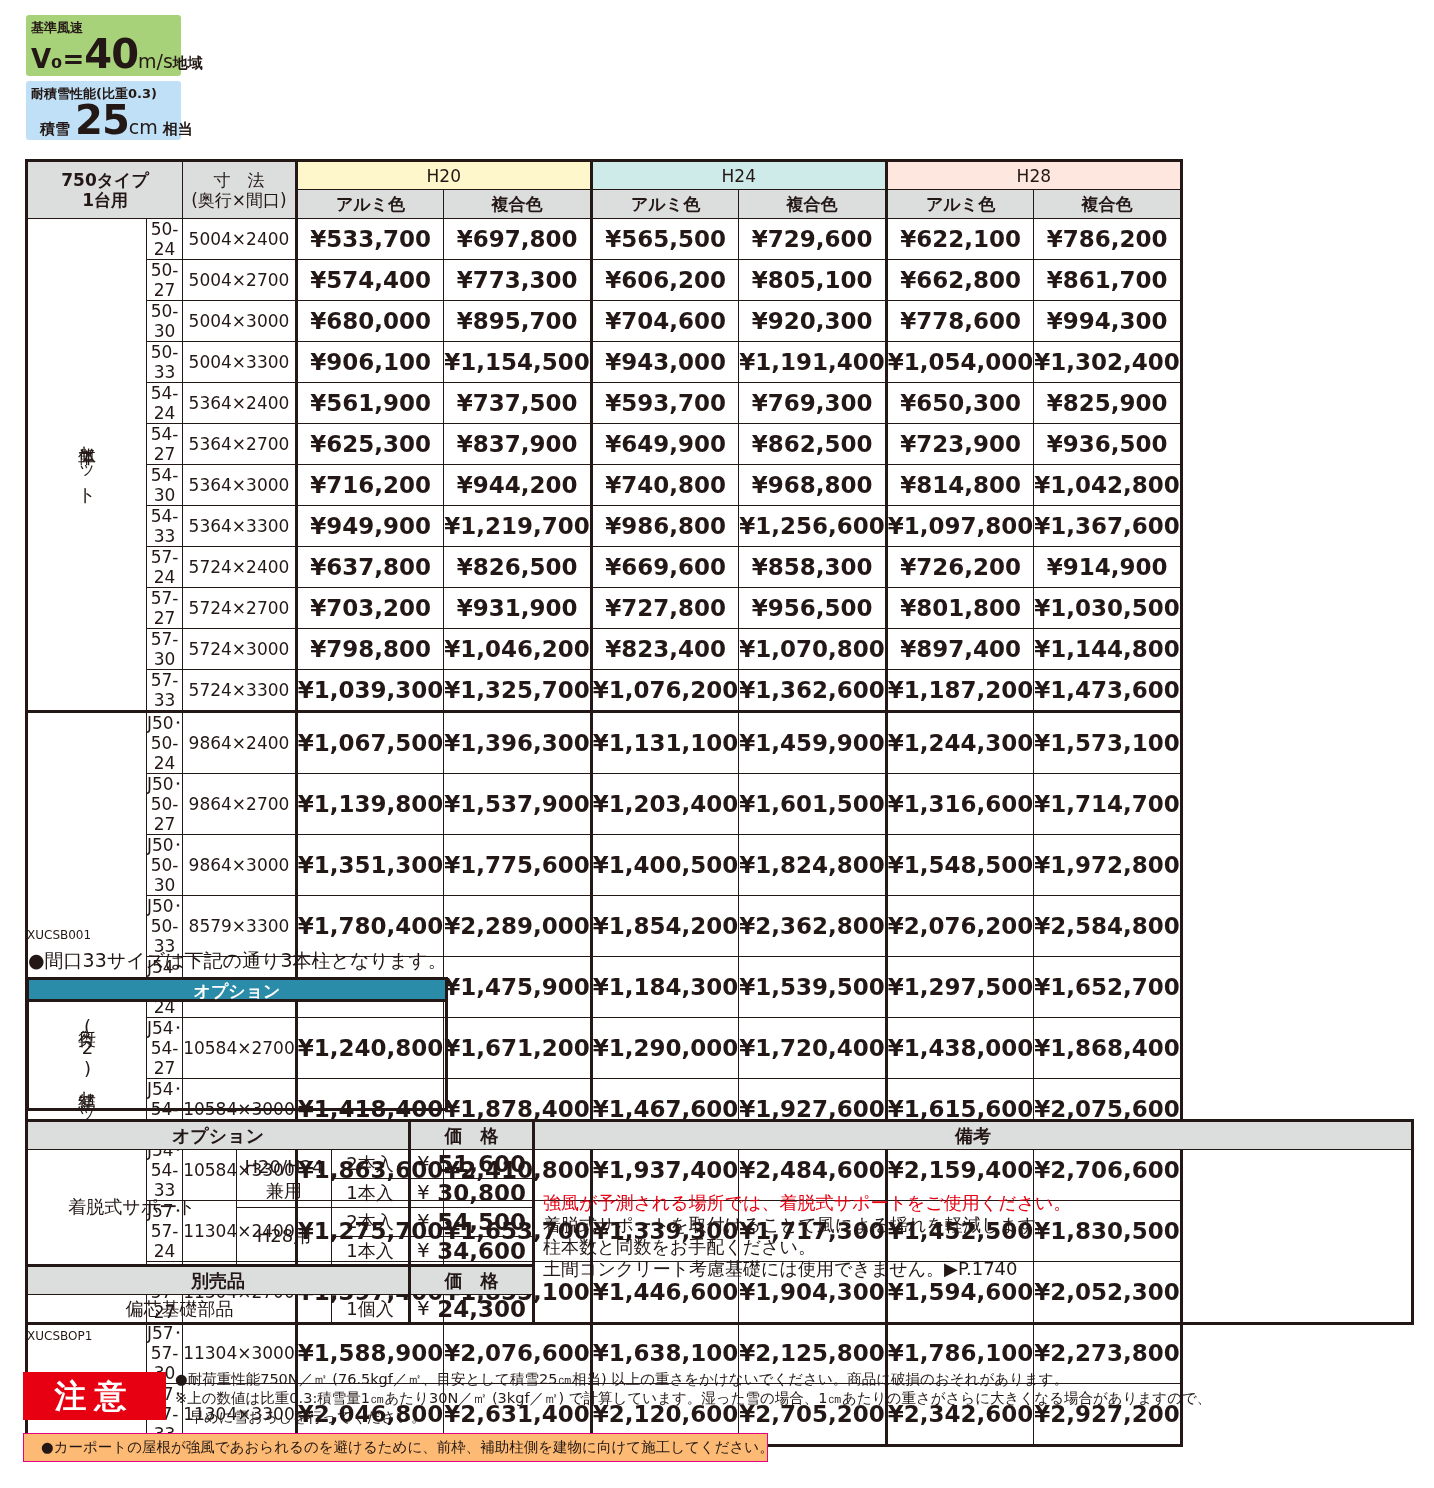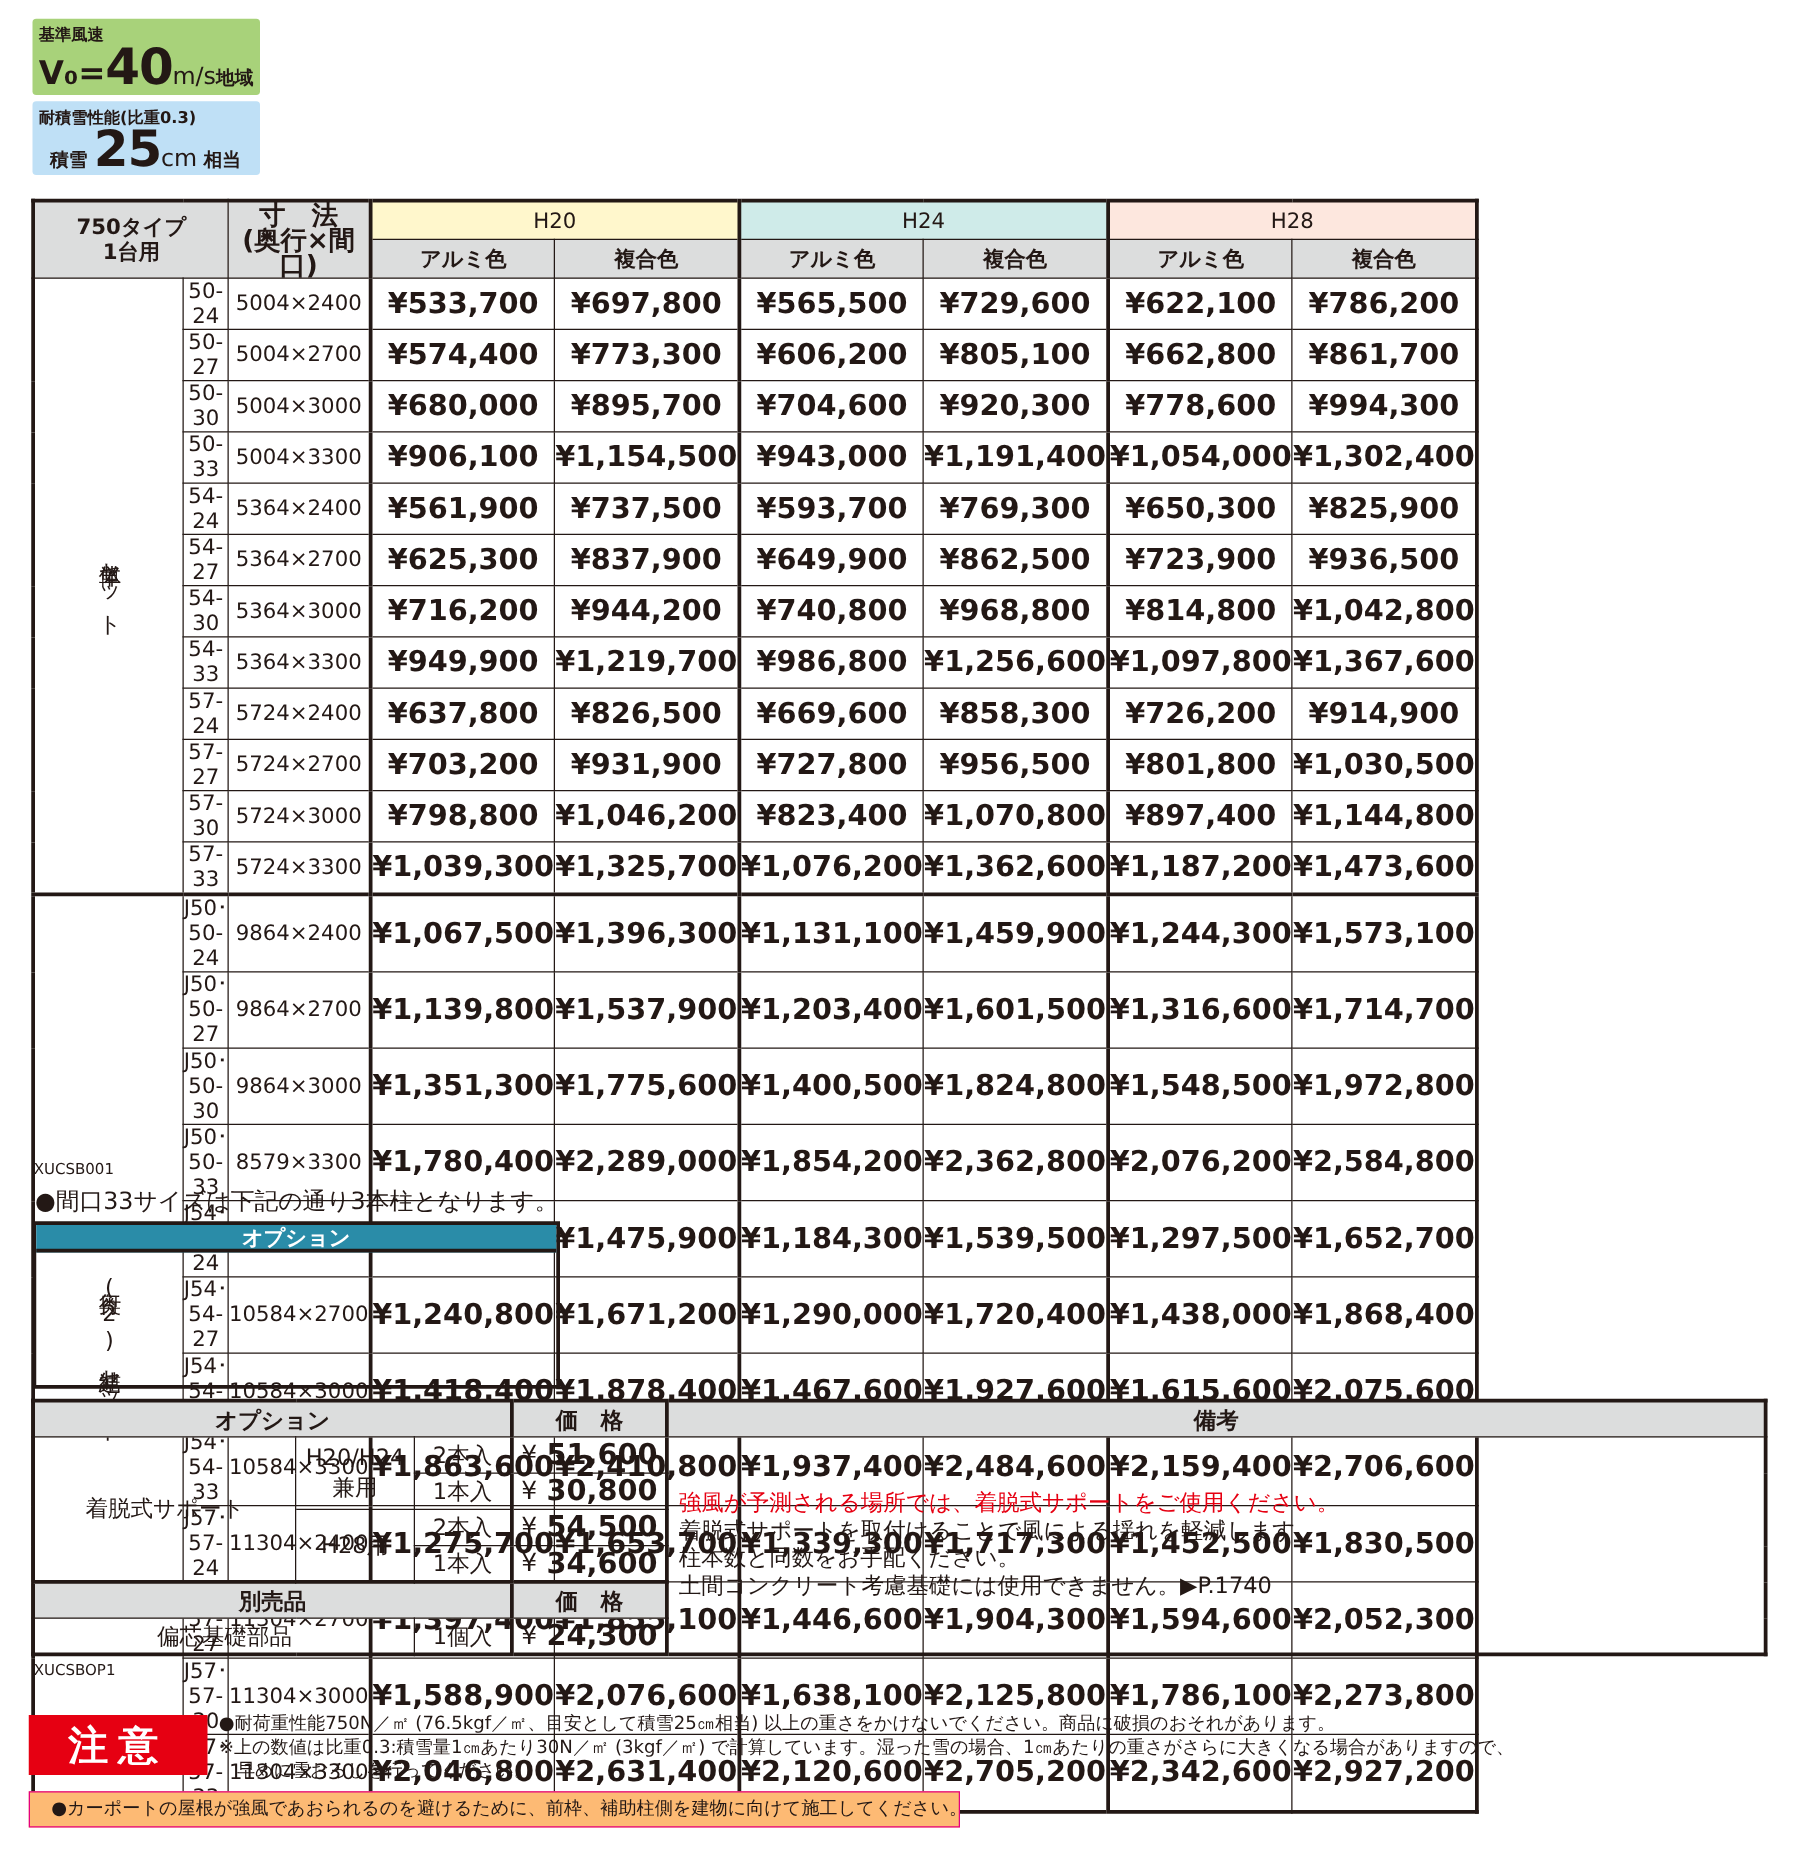--- a/index.html
+++ b/index.html
@@ -1,37 +1,37 @@
 <!DOCTYPE html>
 <html><head>
 <meta charset="utf-8">
 <style>
   * { box-sizing: border-box; margin: 0; padding: 0; }
   body {
     width: 1434px; height: 1488px; background: #ffffff;
     font-family: "DejaVu Sans", "Liberation Sans", sans-serif;
     color: #231815; position: relative; overflow: hidden;
   }
-  .badge { position: absolute; left: 26px; width: 182px; border-radius: 3px; }
+  .badge { position: absolute; left: 26px; width: 155px; border-radius: 3px; }
   .badge-wind { top: 15px; height: 61px; background: #a8d27a; }
   .badge-snow { top: 81px; height: 59px; background: #bfe0f6; }
   .badge .small { position: absolute; left: 5px; top: 4px; font-size: 13px; font-weight: bold; }
   .badge-wind .big { position: absolute; left: 5px; top: 20px; white-space: nowrap; }
   .badge-snow .big { position: absolute; left: 14px; top: 20px; white-space: nowrap; }
   .big .pre { font-size: 26px; font-weight: bold; }
   .big .num { font-size: 40px; font-weight: bold; line-height: 38px; letter-spacing: -1px; }
   .big .unit { font-size: 19px; }
   .big .suf { font-size: 15px; font-weight: bold; }
 
   table { border-collapse: collapse; }
   #main-table { position: absolute; left: 25px; top: 159px; width: 1140px; border: 3px solid #231815; }
   #main-table td, #main-table th { border: 1px solid #231815; text-align: center; vertical-align: middle; }
   #main-table th { background: #dcdddd; font-weight: normal; font-size: 17px; }
   #main-table th.corner { font-weight: bold; font-size: 17px; line-height: 20px; }
-  #main-table th.dim { font-size: 21px; line-height: 20px; font-weight: bold; }
+  #main-table th.dim { font-size: 17px; line-height: 20px; }
   #main-table th.h20 { background: #fff7cc; }
   #main-table th.h24 { background: #cfebe9; margin-top: 16px; }
   #main-table th.h28 { background: #fde7de; }
   #main-table tr.hdr1 th { height: 29px; }
   #main-table tr.hdr2 th { height: 29px; font-weight: bold; }
   #main-table td { height: 29.4px; font-size: 17px; }
   #main-table td.price { font-weight: bold; font-size: 23px; letter-spacing: 0px; white-space: nowrap; }
   #main-table td.group { width: 34px; font-size: 18px; line-height: 22px; padding: 0 4px; }
   #main-table .thick-l { border-left: 3px solid #231815; }
   #main-table tr.sep td { border-top: 3px solid #231815; }

